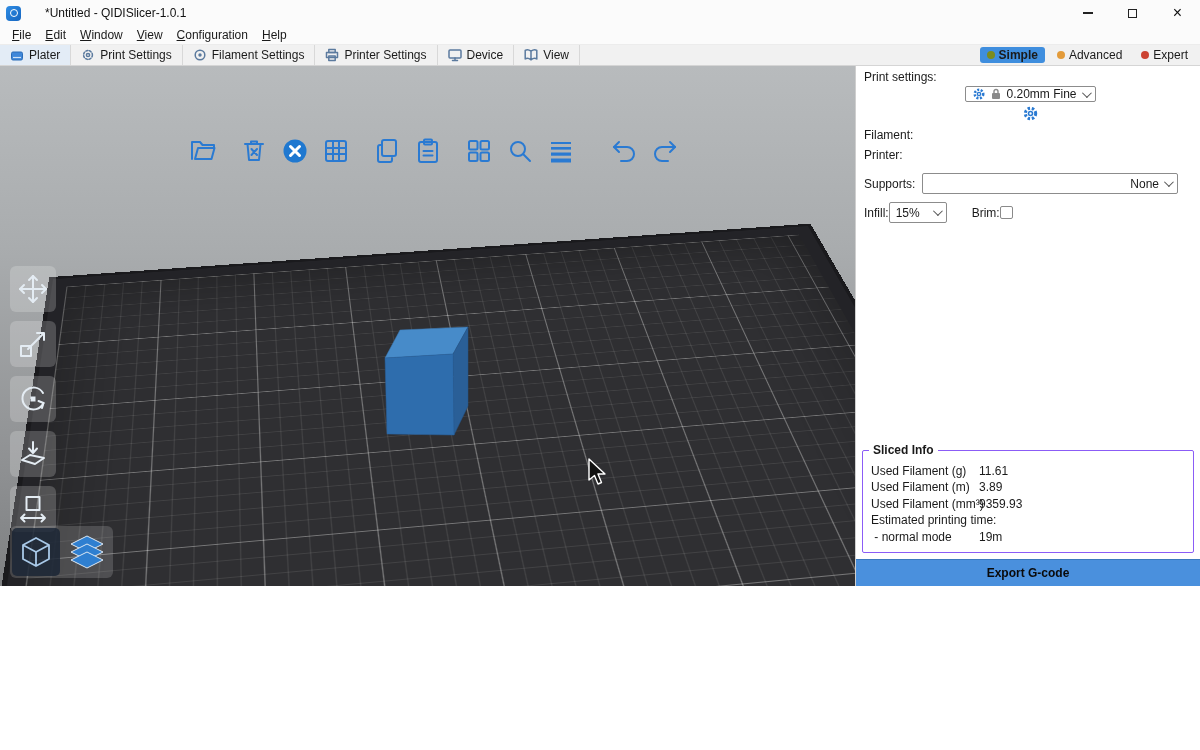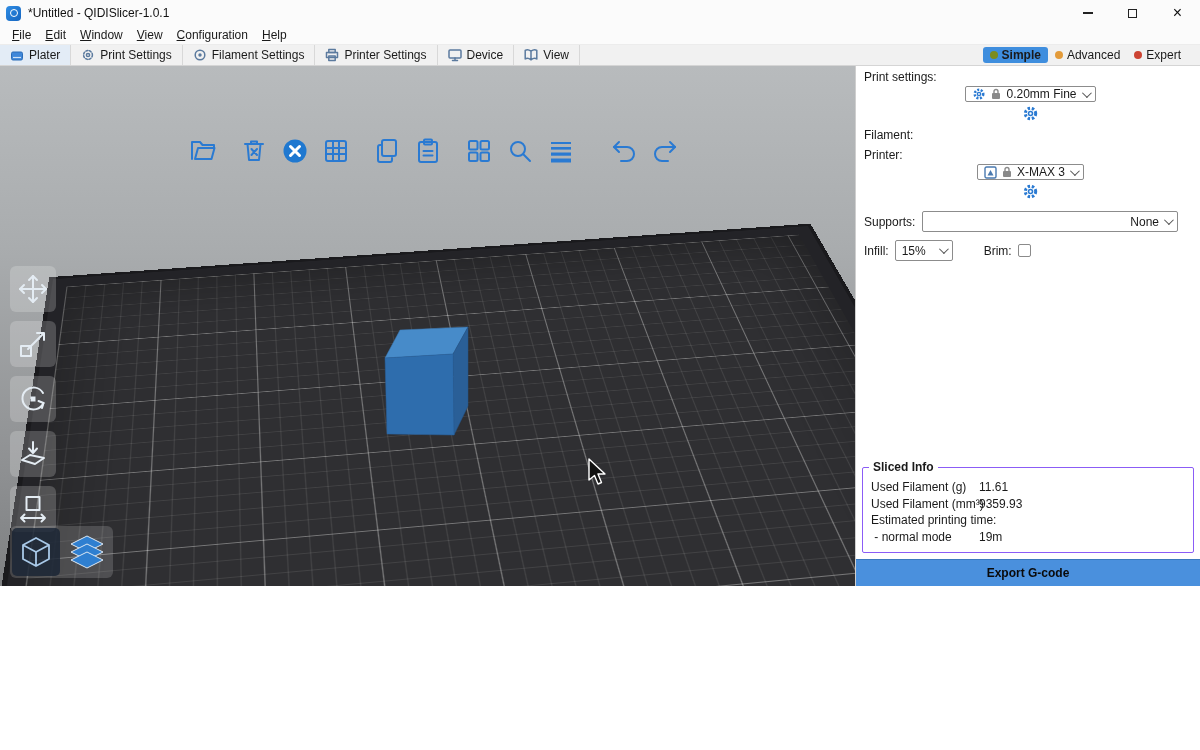--- a/index.html
+++ b/index.html
@@ -5,38 +5,38 @@
   * { box-sizing: border-box; margin: 0; padding: 0; }
   html,body { width:1200px; height:750px; overflow:hidden; background:#fff;
     font-family:"Liberation Sans", sans-serif; font-size:12px; color:#1a1a1a; }
 
   
   .titlebar { height:26px; background:#fbfbfb; display:flex; align-items:center; padding-left:6px; }
   .app-icon { width:15px; height:15px; border-radius:4px;
     background:linear-gradient(135deg,#2f8de4,#1565c0); position:relative; flex:none; }
   .app-icon::after { content:""; position:absolute; left:3.5px; top:3.5px; width:6px; height:6px;
     border:1.6px solid #fff; border-radius:50%; }
-  .title-text { margin-left:7px; font-size:12px; color:#111; }
+  .title-text { margin-left:24px; font-size:12px; color:#111; }
   .win-controls { margin-left:auto; display:flex; height:100%; }
   .win-btn { width:45px; height:100%; display:flex; align-items:center; justify-content:center; cursor:default; }
   .min-glyph { width:10px; height:1.4px; background:#222; display:block; }
   .max-glyph { width:9px; height:9px; border:1.3px solid #222; display:block; }
   .close-glyph { font-size:16px; line-height:1; color:#111; }
 
   
   .menubar { height:19px; background:#fbfbfb; display:flex; align-items:center; padding-left:5px;
     border-bottom:1px solid #ececec; }
   .menu-item { display:inline-block; padding:1px 7px; }
   .menu-item::first-letter { text-decoration:underline; }
 
   
   .tabbar { height:21px; background:#f1f1f1; border-bottom:1px solid #d5d5d5; display:flex; align-items:stretch; }
   .tab { display:flex; align-items:center; gap:5px; padding:0 10px; border-right:1px solid #d8d8d8; }
   .tab.active { background:#e3ecf6; }
-  .modes { margin-left:auto; display:flex; align-items:center; padding-right:12px;text-align:center; }
+  .modes { margin-left:auto; display:flex; align-items:center; gap:5px; padding-right:5px;text-align:center; }
   .mode { display:flex; align-items:center; gap:4px; padding:1px 7px; border-radius:3px; }
   .mode.active { background:#3f8ede; }
   .mode .dot { width:8px; height:8px; border-radius:50%; flex:none; }
   .mode .mode-label { font-weight:700; }
   .mode:not(.active) .mode-label { font-weight:400; }
 
   
   .main { display:flex; height:520px; }
   .viewport { width:855px; position:relative; overflow:hidden;
     background:linear-gradient(180deg,#b8bbbd 0%,#a9acae 35%,#909294 75%,#7e8082 100%); }
@@ -89,21 +89,21 @@
   .combo { flex:1; height:21px; border:1px solid #8c8c8c; border-radius:2px; background:#fff;
     display:flex; align-items:center; gap:5px; padding:0 6px; }
   .combo .combo-label { flex:1; white-space:nowrap; overflow:hidden; }
   .chev { width:7px; height:7px; border-right:1.6px solid #555; border-bottom:1.6px solid #555;
     transform:rotate(45deg) translateY(-2px); flex:none; }
   .gear-btn { width:26px; height:22px; background:none; border:none;
     display:flex; align-items:center; justify-content:center; padding:0; }
   .swatch { width:14px; height:10px; background:#2f7fd0; border:1px solid #1d5c9e; flex:none; }
   .supports-row { display:flex; align-items:center; gap:7px; margin:9px 8px 0 8px; }
   .supports-row .combo { margin-right:14px; }
-  .infill-row { display:flex; align-items:center; gap:6px; margin:8px 8px 0 8px; }
+  .infill-row { display:flex; align-items:center; margin:8px 8px 0 8px; }
   .combo.small { flex:none; width:58px; }
   .brim-label { margin-left:25px; }
   .checkbox { width:13px; height:13px; border:1px solid #8a8a8a; background:#fff; border-radius:2px; }
   .side-spacer { flex:1; }
 
   .sliced-info { margin:0 6px 6px; border:1px solid #8b5cf6; border-radius:2px;
     padding:10px 8px 6px; position:relative; }
   .sliced-title { position:absolute; top:-8px; left:6px; background:#fff; padding:0 4px; font-weight:700; }
   .si-row { display:flex; margin:2.5px 0; }
   .si-label { width:108px; flex:none; white-space:pre; }
@@ -364,40 +364,20 @@
         <svg width="17" height="17" viewBox="0 0 17 17">
           <circle cx="8.5" cy="8.5" r="5.2" fill="none" stroke="#2a7ad2" stroke-width="3" stroke-dasharray="2.4 1.8"></circle>
           <circle cx="8.5" cy="8.5" r="2" fill="none" stroke="#2a7ad2" stroke-width="1.6"></circle>
         </svg>
       </button>
     </div>
 
     <div class="side-label">Filament:</div>
 
     <div class="side-label">Printer:</div>
-    <div class="combo-row">
-      <div class="combo">
-        <svg width="13" height="13" viewBox="0 0 13 13">
-          <rect x="1" y="1" width="11" height="11" rx="1.5" fill="none" stroke="#4a7ab0" stroke-width="1.4"></rect>
-          <path d="M3.5 9.5 L6.5 4 L9.5 9.5 Z" fill="#4a7ab0"></path>
-        </svg>
-        <svg width="10" height="12" viewBox="0 0 10 12">
-          <rect x="1" y="5" width="8" height="6" rx="1" fill="#8a8a8a"></rect>
-          <path d="M3 5 V3.5 a2 2 0 0 1 4 0 V5" fill="none" stroke="#8a8a8a" stroke-width="1.4"></path>
-        </svg>
-        <span class="combo-label">X-MAX 3</span>
-        <span class="chev"></span>
-      </div>
-      <button class="gear-btn">
-        <svg width="17" height="17" viewBox="0 0 17 17">
-          <circle cx="8.5" cy="8.5" r="5.2" fill="none" stroke="#2a7ad2" stroke-width="3" stroke-dasharray="2.4 1.8"></circle>
-          <circle cx="8.5" cy="8.5" r="2" fill="none" stroke="#2a7ad2" stroke-width="1.6"></circle>
-        </svg>
-      </button>
-    </div>
 
     <div class="supports-row">
       <span>Supports:</span>
       <div class="combo">
         <span class="combo-label" style="text-align:right">None</span>
         <span class="chev"></span>
       </div>
     </div>
 
     <div class="infill-row">
@@ -412,20 +392,24 @@
 
     <div class="side-spacer"></div>
 
     <div class="sliced-info">
       <div class="sliced-title">Sliced Info</div>
       <div class="si-row">
         <span class="si-label">Used Filament (g)</span>
         <span class="si-value">11.61</span>
       </div>
       <div class="si-row">
+        <span class="si-label">Used Filament (m)</span>
+        <span class="si-value">3.89</span>
+      </div>
+      <div class="si-row">
         <span class="si-label">Used Filament (mm³)</span>
         <span class="si-value">9359.93</span>
       </div>
       <div class="si-row">
         <span class="si-label">Estimated printing time:</span>
         <span class="si-value"></span>
       </div>
       <div class="si-row">
         <span class="si-label"> - normal mode</span>
         <span class="si-value">19m</span>

